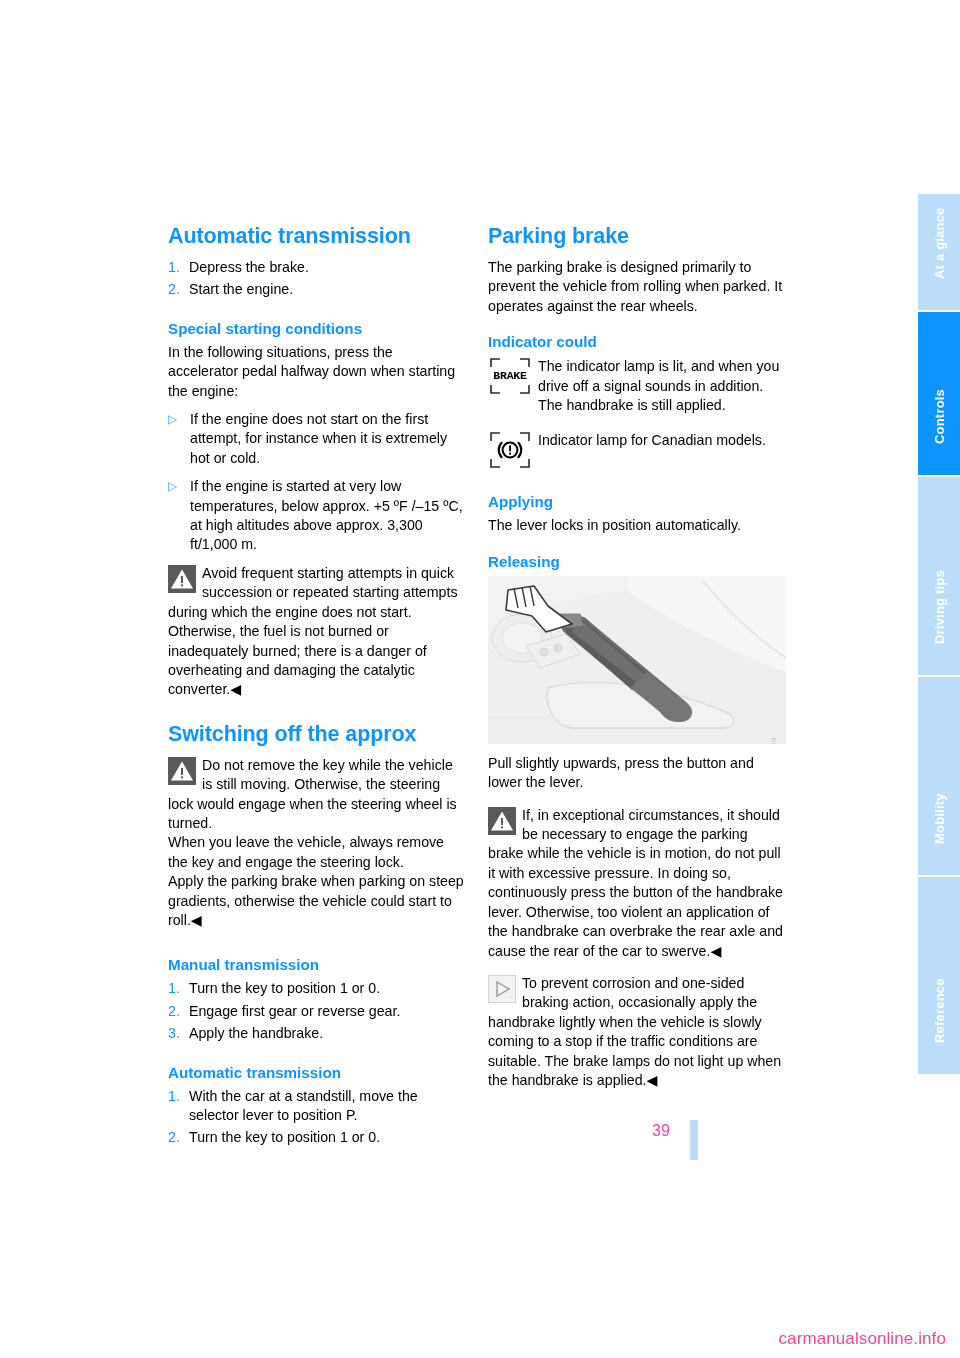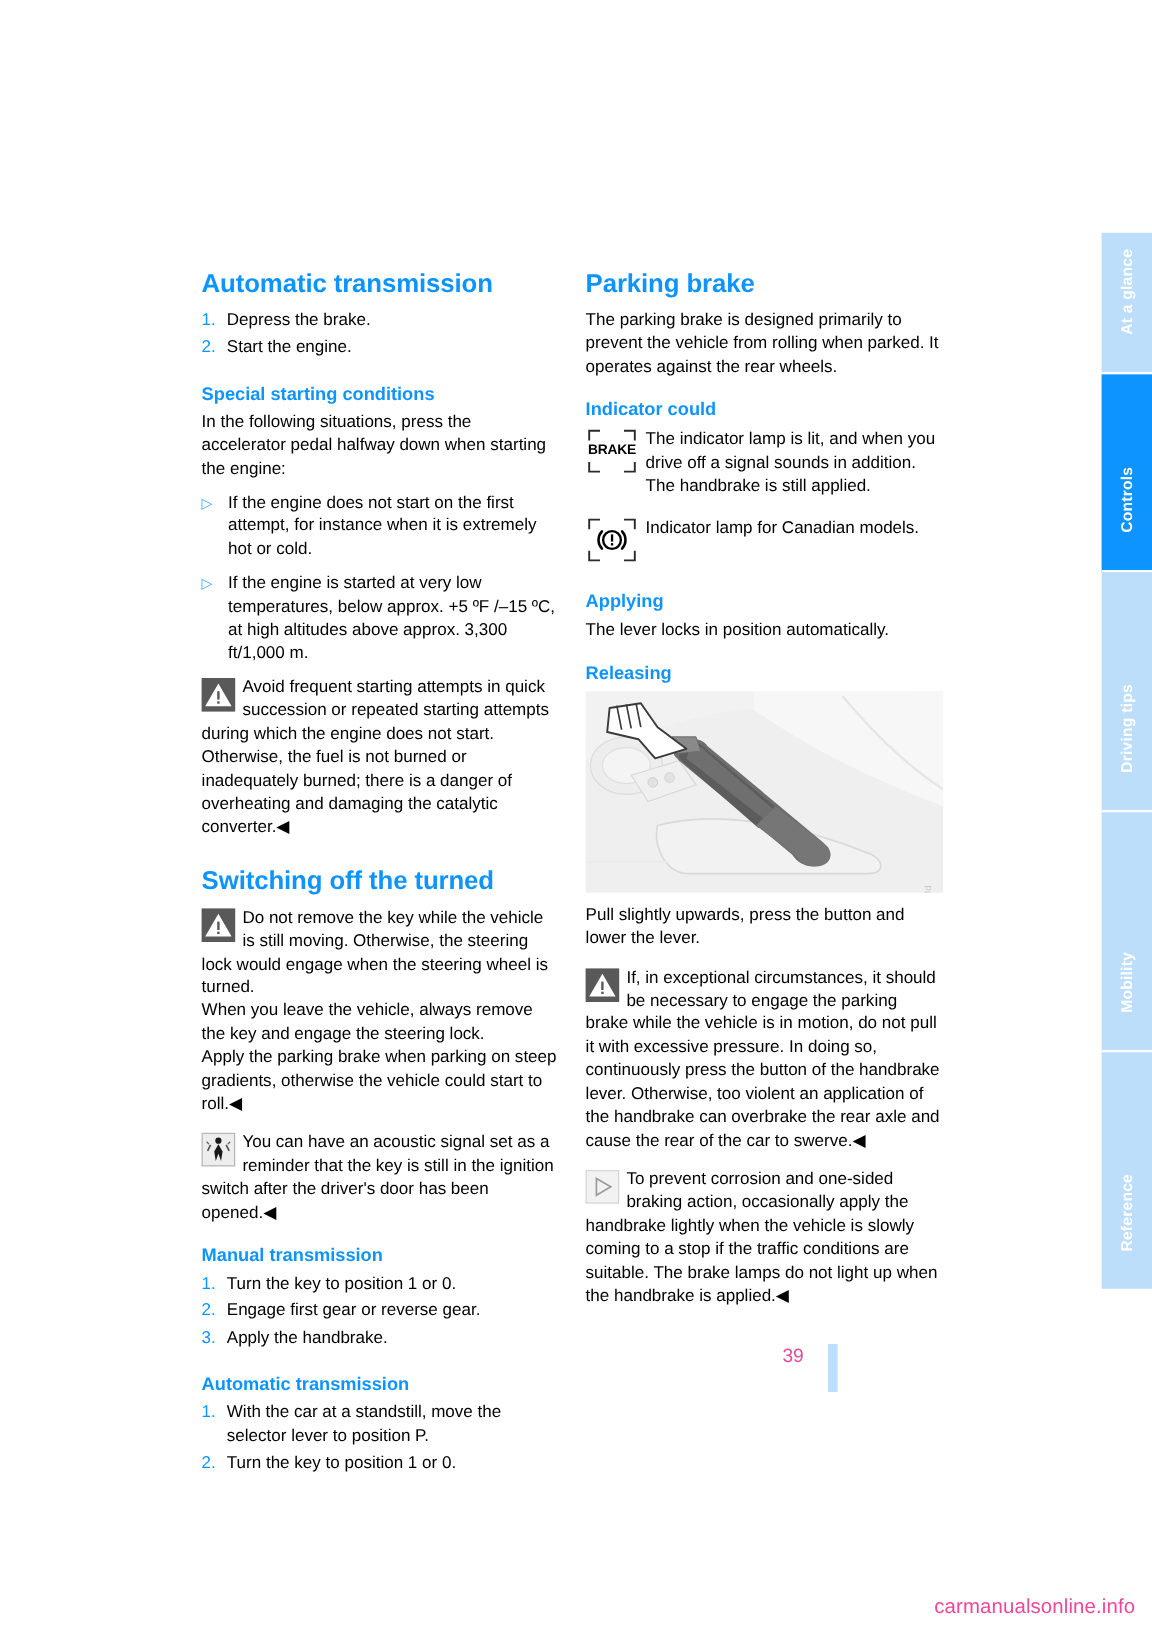--- a/index.html
+++ b/index.html
@@ -172,21 +172,21 @@
   .brake-word {
     position: absolute;
     left: 0; right: 0;
     top: 50%;
     transform: translateY(-50%);
     text-align: center;
     font-size: 11.5px;
     font-weight: bold;
     letter-spacing: -0.2px;
     color: #000;
-    font-family: Liberation Sans, sans-serif;
+    font-family: Liberation Mono, monospace;
   }
 
   
   .figure {
     position: relative;
     width: 298px;
     height: 168px;
     background: #f4f4f4;
     overflow: hidden;
     margin: 4px 0 10px 0;
@@ -290,49 +290,37 @@
           <polygon points="14,4.5 25,23.5 3,23.5" fill="#ffffff"></polygon>
           <rect x="13" y="11" width="2" height="7" fill="#595959"></rect>
           <rect x="13" y="19.4" width="2" height="2" fill="#595959"></rect>
         </svg>
       </span>
       <p>Avoid frequent starting attempts in quick succession or repeated starting attempts during which the engine does not start. Otherwise, the fuel is not burned or inadequately burned; there is a danger of overheating and damaging the catalytic converter.◀</p>
     </div>
 
     <div class="gap-lg"></div>
 
-    <h1 class="sect">Switching off the turned</h1>
+    <h1 class="sect">Switching off the approx</h1>
 
     <div class="note">
       <span class="ico icon-warning">
         <svg width="28" height="28" viewBox="0 0 28 28">
           <polygon points="14,4.5 25,23.5 3,23.5" fill="#ffffff"></polygon>
           <rect x="13" y="11" width="2" height="7" fill="#595959"></rect>
           <rect x="13" y="19.4" width="2" height="2" fill="#595959"></rect>
         </svg>
       </span>
       <p style="white-space:pre-line;">Do not remove the key while the vehicle is still moving. Otherwise, the steering lock would engage when the steering wheel is turned.
 When you leave the vehicle, always remove the key and engage the steering lock.
 Apply the parking brake when parking on steep gradients, otherwise the vehicle could start to roll.◀</p>
     </div>
 
     <div class="gap-sm"></div>
 
-    <div class="note">
-      <span class="ico icon-person">
-        <svg width="26" height="26" viewBox="0 0 26 26">
-          <rect x="0" y="0" width="26" height="26" fill="#ededed"></rect>
-          <circle cx="13" cy="5.6" r="2.6" fill="#1a1a1a"></circle>
-          <path d="M13 8.6 L16.5 14.5 L15.2 22.5 L13 16.5 L10.8 22.5 L9.5 14.5 Z" fill="#1a1a1a"></path>
-          <path d="M6.5 9 L4 14 M19.5 9 L22 14" stroke="#4d4d4d" stroke-width="1.3" fill="none"></path>
-          <path d="M3.2 6.5 L5.2 8.5 M22.8 6.5 L20.8 8.5" stroke="#6b6b6b" stroke-width="1.1" fill="none"></path>
-        </svg>
-      </span>
-      <p>You can have an acoustic signal set as a reminder that the key is still in the ignition switch after the driver's door has been opened.◀</p>
-    </div>
 
     <div class="gap-md"></div>
 
     <h2 class="sub">Manual transmission</h2>
     <ul class="numlist">
       <li>
         <span class="num">1.</span>
         <span class="txt">Turn the key to position 1 or 0.</span>
       </li>
       <li>

